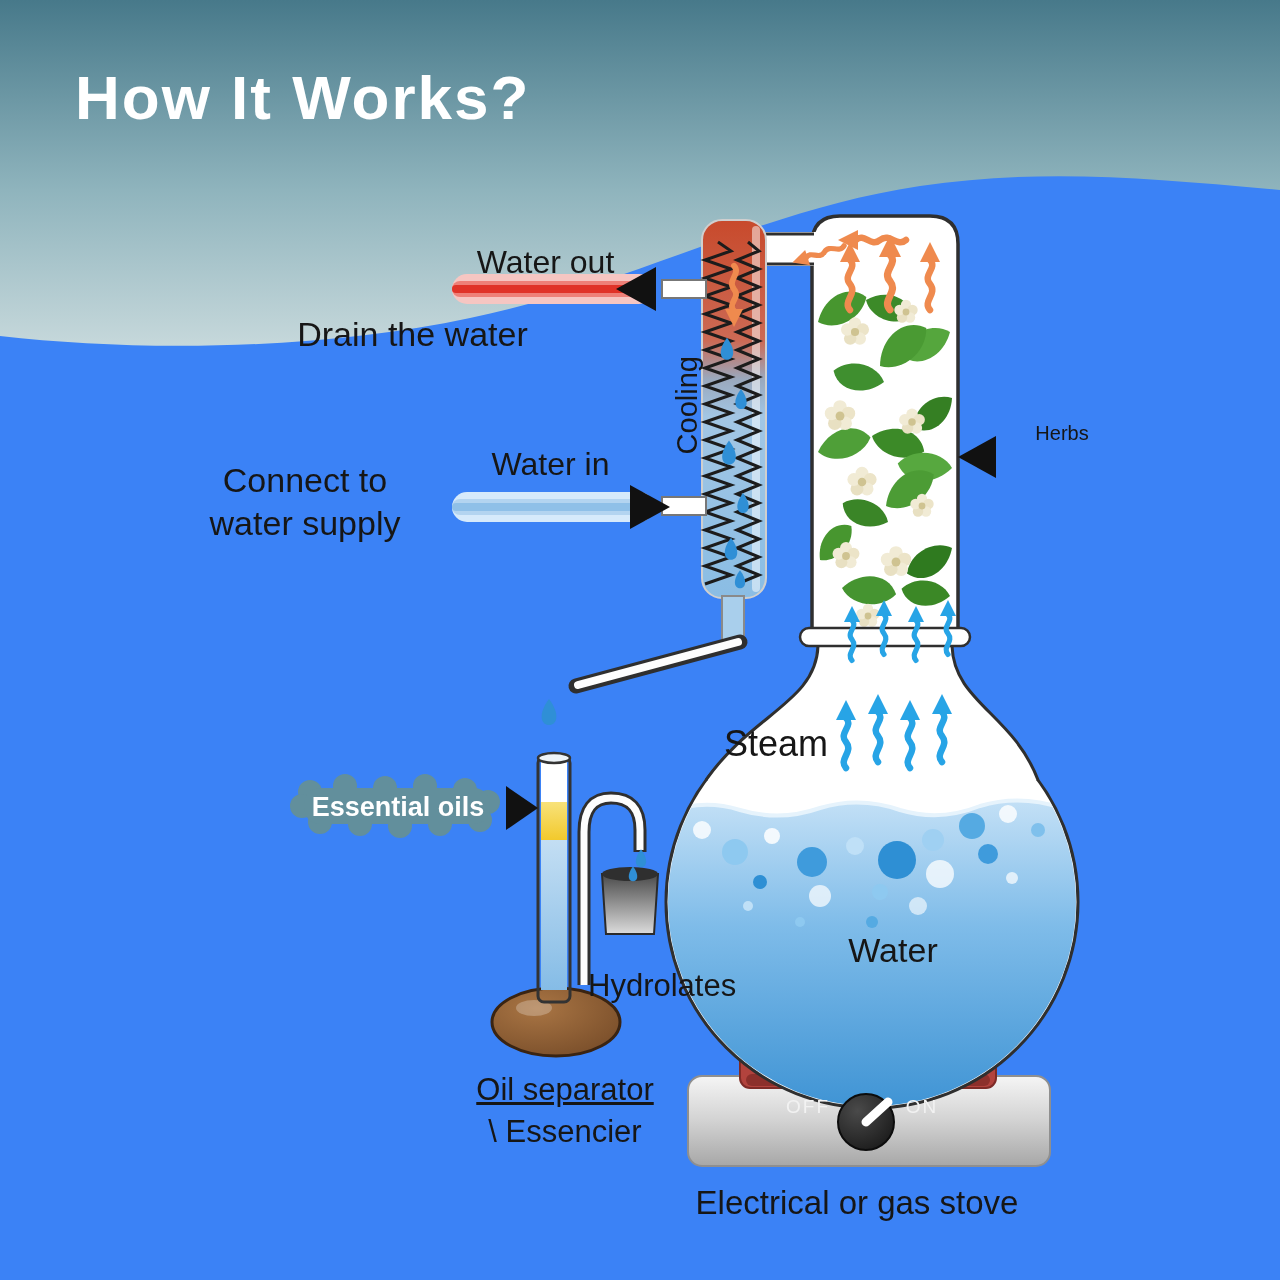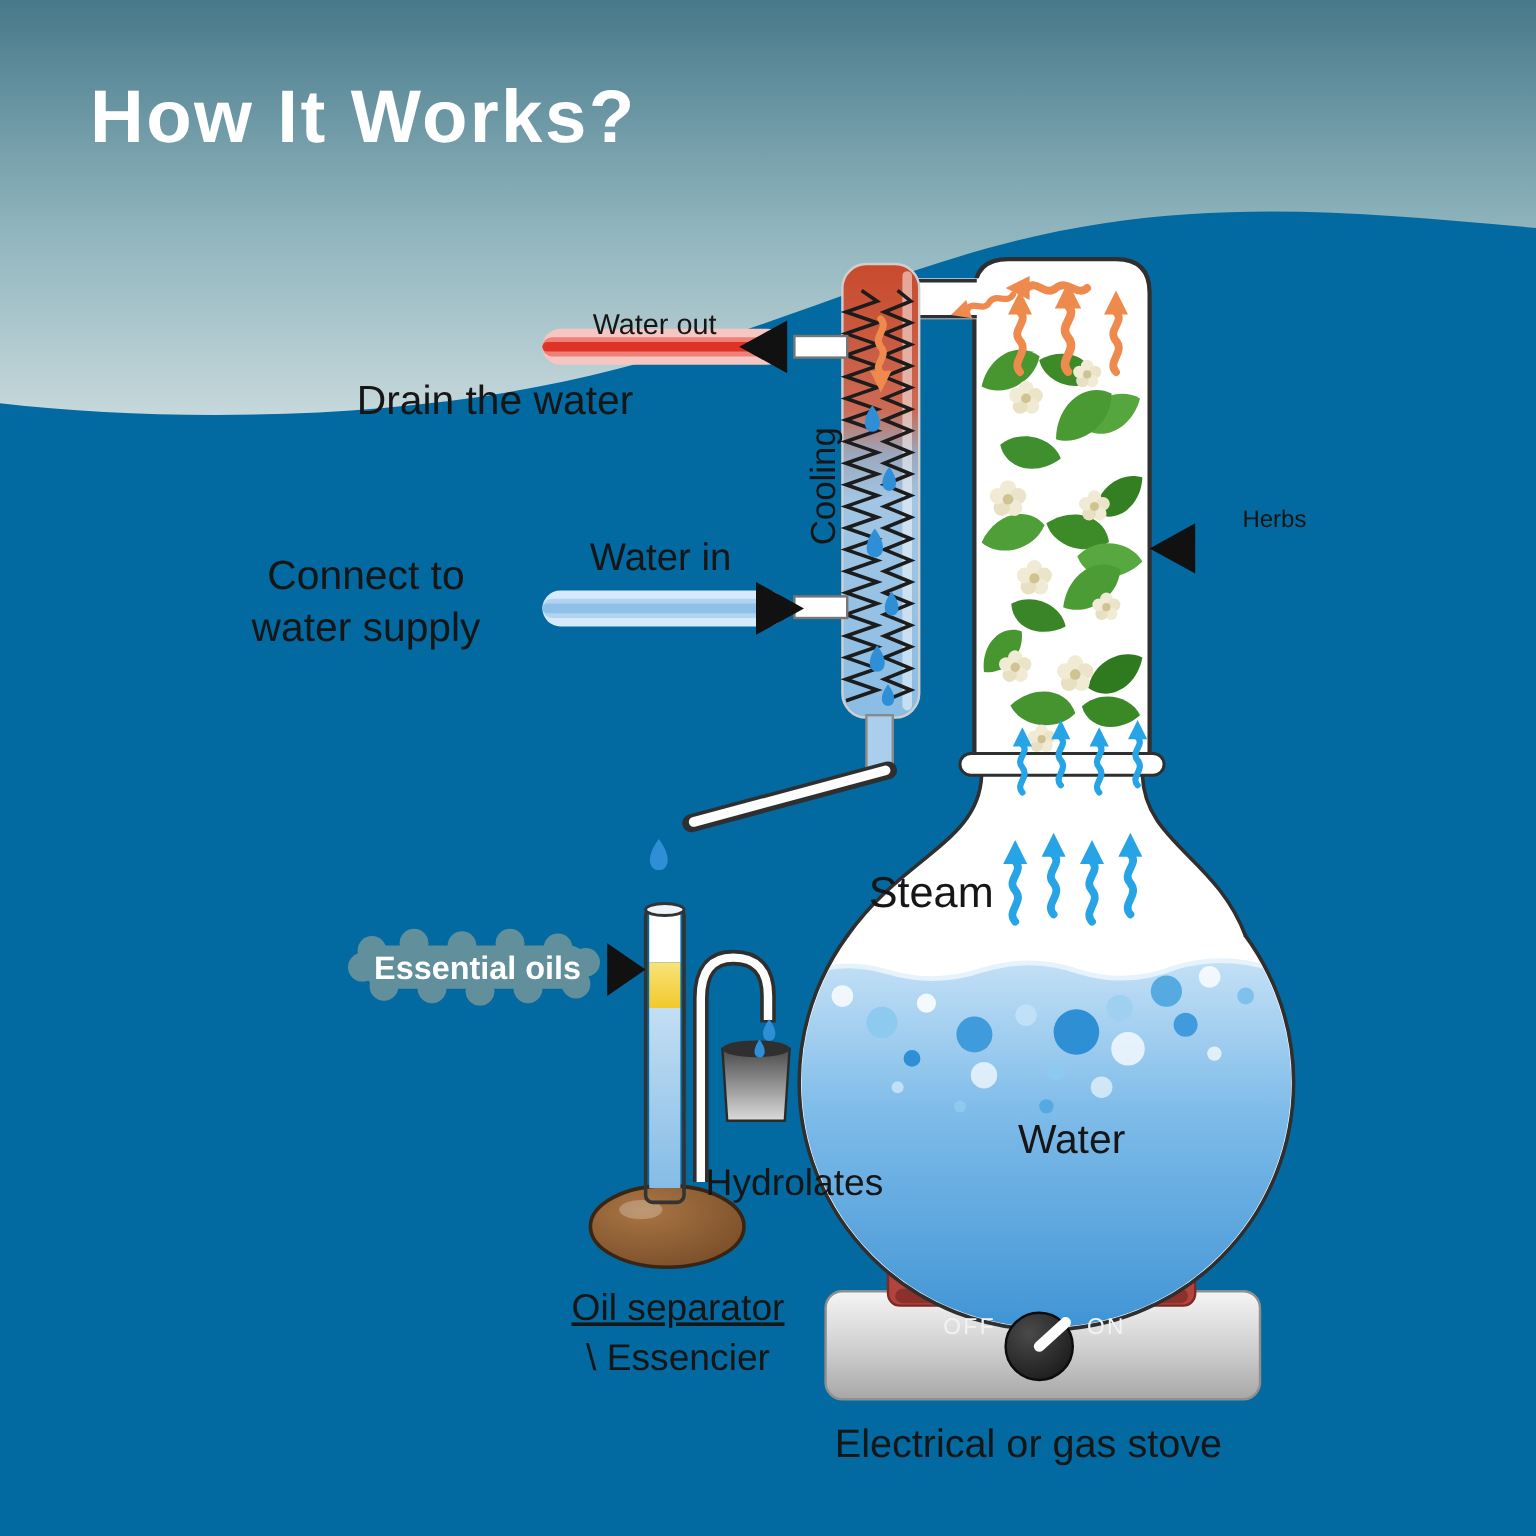--- a/index.html
+++ b/index.html
@@ -1,17 +1,17 @@
 <!DOCTYPE html>
 <html><head>
 <meta charset="utf-8">
 <style>
   html,body{margin:0;padding:0;}
   body{font-family:"Liberation Sans",sans-serif;background:#fff;}
-  .stage{position:relative;width:1280px;height:1280px;overflow:hidden;background:#0369a1;}
+  .stage{position:relative;width:1280px;height:1280px;overflow:hidden;background:#3b82f6;}
   .stage svg.scene{position:absolute;left:0;top:0;z-index:1;}
   .label{position:absolute;z-index:3;color:#161616;text-align:center;line-height:1.05;white-space:nowrap;}
   .title{position:absolute;z-index:3;color:#ffffff;font-weight:bold;font-size:62px;letter-spacing:2px;}
   .rot{transform:rotate(-90deg);transform-origin:50% 50%;}
   .badge-text{color:#ffffff;font-weight:bold;font-size:27px;}
   .knob-label{color:#f2f2f2;font-size:19px;letter-spacing:2px;}
 </style>
 </head>
 <body>
 
@@ -271,21 +271,21 @@
           <circle cx="320" cy="822" r="12"></circle>
           <circle cx="302" cy="806" r="12"></circle>
       <rect x="304" y="788" width="186" height="36" rx="16"></rect>
     </g>
     <polygon points="506,786 506,830 538,808" fill="#111111"></polygon>
   </g>
 </svg>
 
 <div class="title" style="left:75px;top:62px;">How It Works?</div>
 
-<div class="label" style="left:438px;top:258px;width:215px;font-size:24px;">Water out</div>
+<div class="label" style="left:438px;top:246px;width:215px;font-size:32px;">Water out</div>
 <div class="label" style="left:235px;top:317px;width:355px;font-size:34px;">Drain the water</div>
 <div class="label" style="left:150px;top:463px;width:310px;font-size:34px;">Connect to</div>
 <div class="label" style="left:448px;top:448px;width:205px;font-size:32px;">Water in</div>
 <div class="label" style="left:150px;top:506px;width:310px;font-size:34px;">water supply</div>
 <div class="label rot" style="left:612px;top:390px;width:150px;font-size:29px;">Cooling</div>
 <div class="label" style="left:962px;top:423px;width:200px;font-size:20px;">Herbs</div>
 <div class="label" style="left:696px;top:725px;width:160px;font-size:36px;">Steam</div>
 <div class="label" style="left:798px;top:933px;width:190px;font-size:34px;">Water</div>
 <div class="label badge-text" style="left:306px;top:793px;width:184px;">Essential oils</div>
 <div class="label" style="left:588px;top:970px;width:220px;font-size:31px;text-align:left;">Hydrolates</div>

